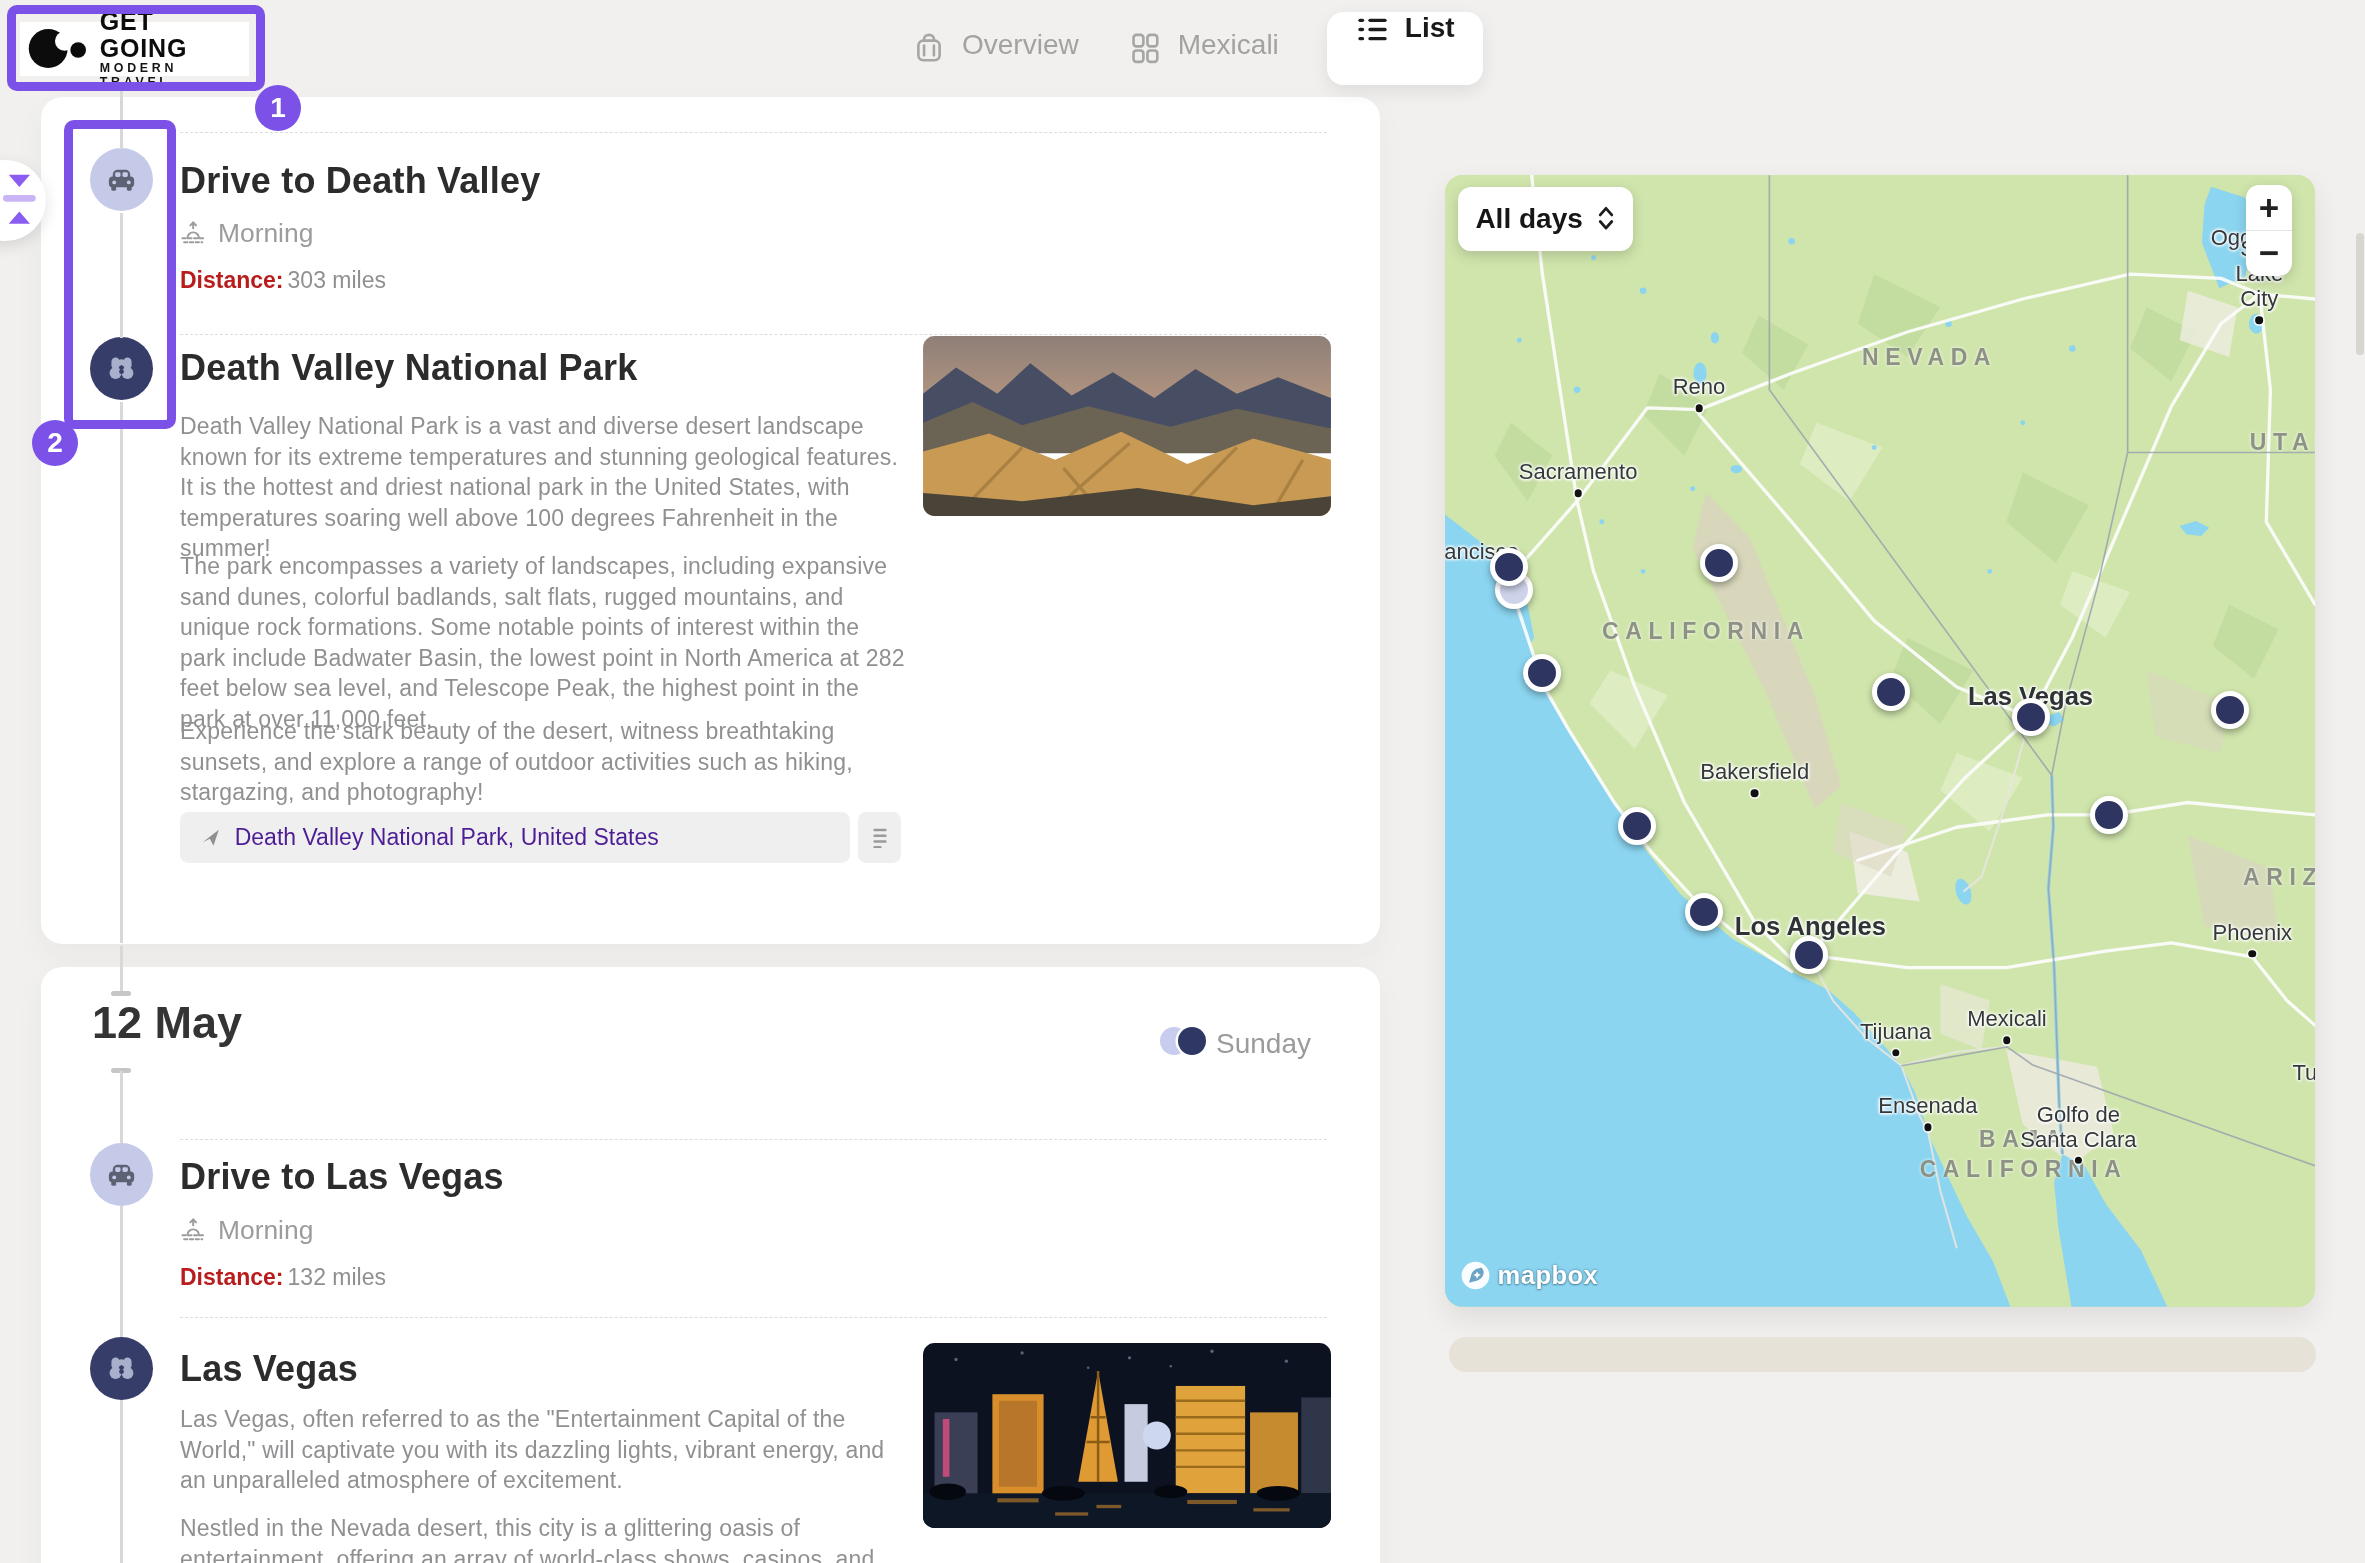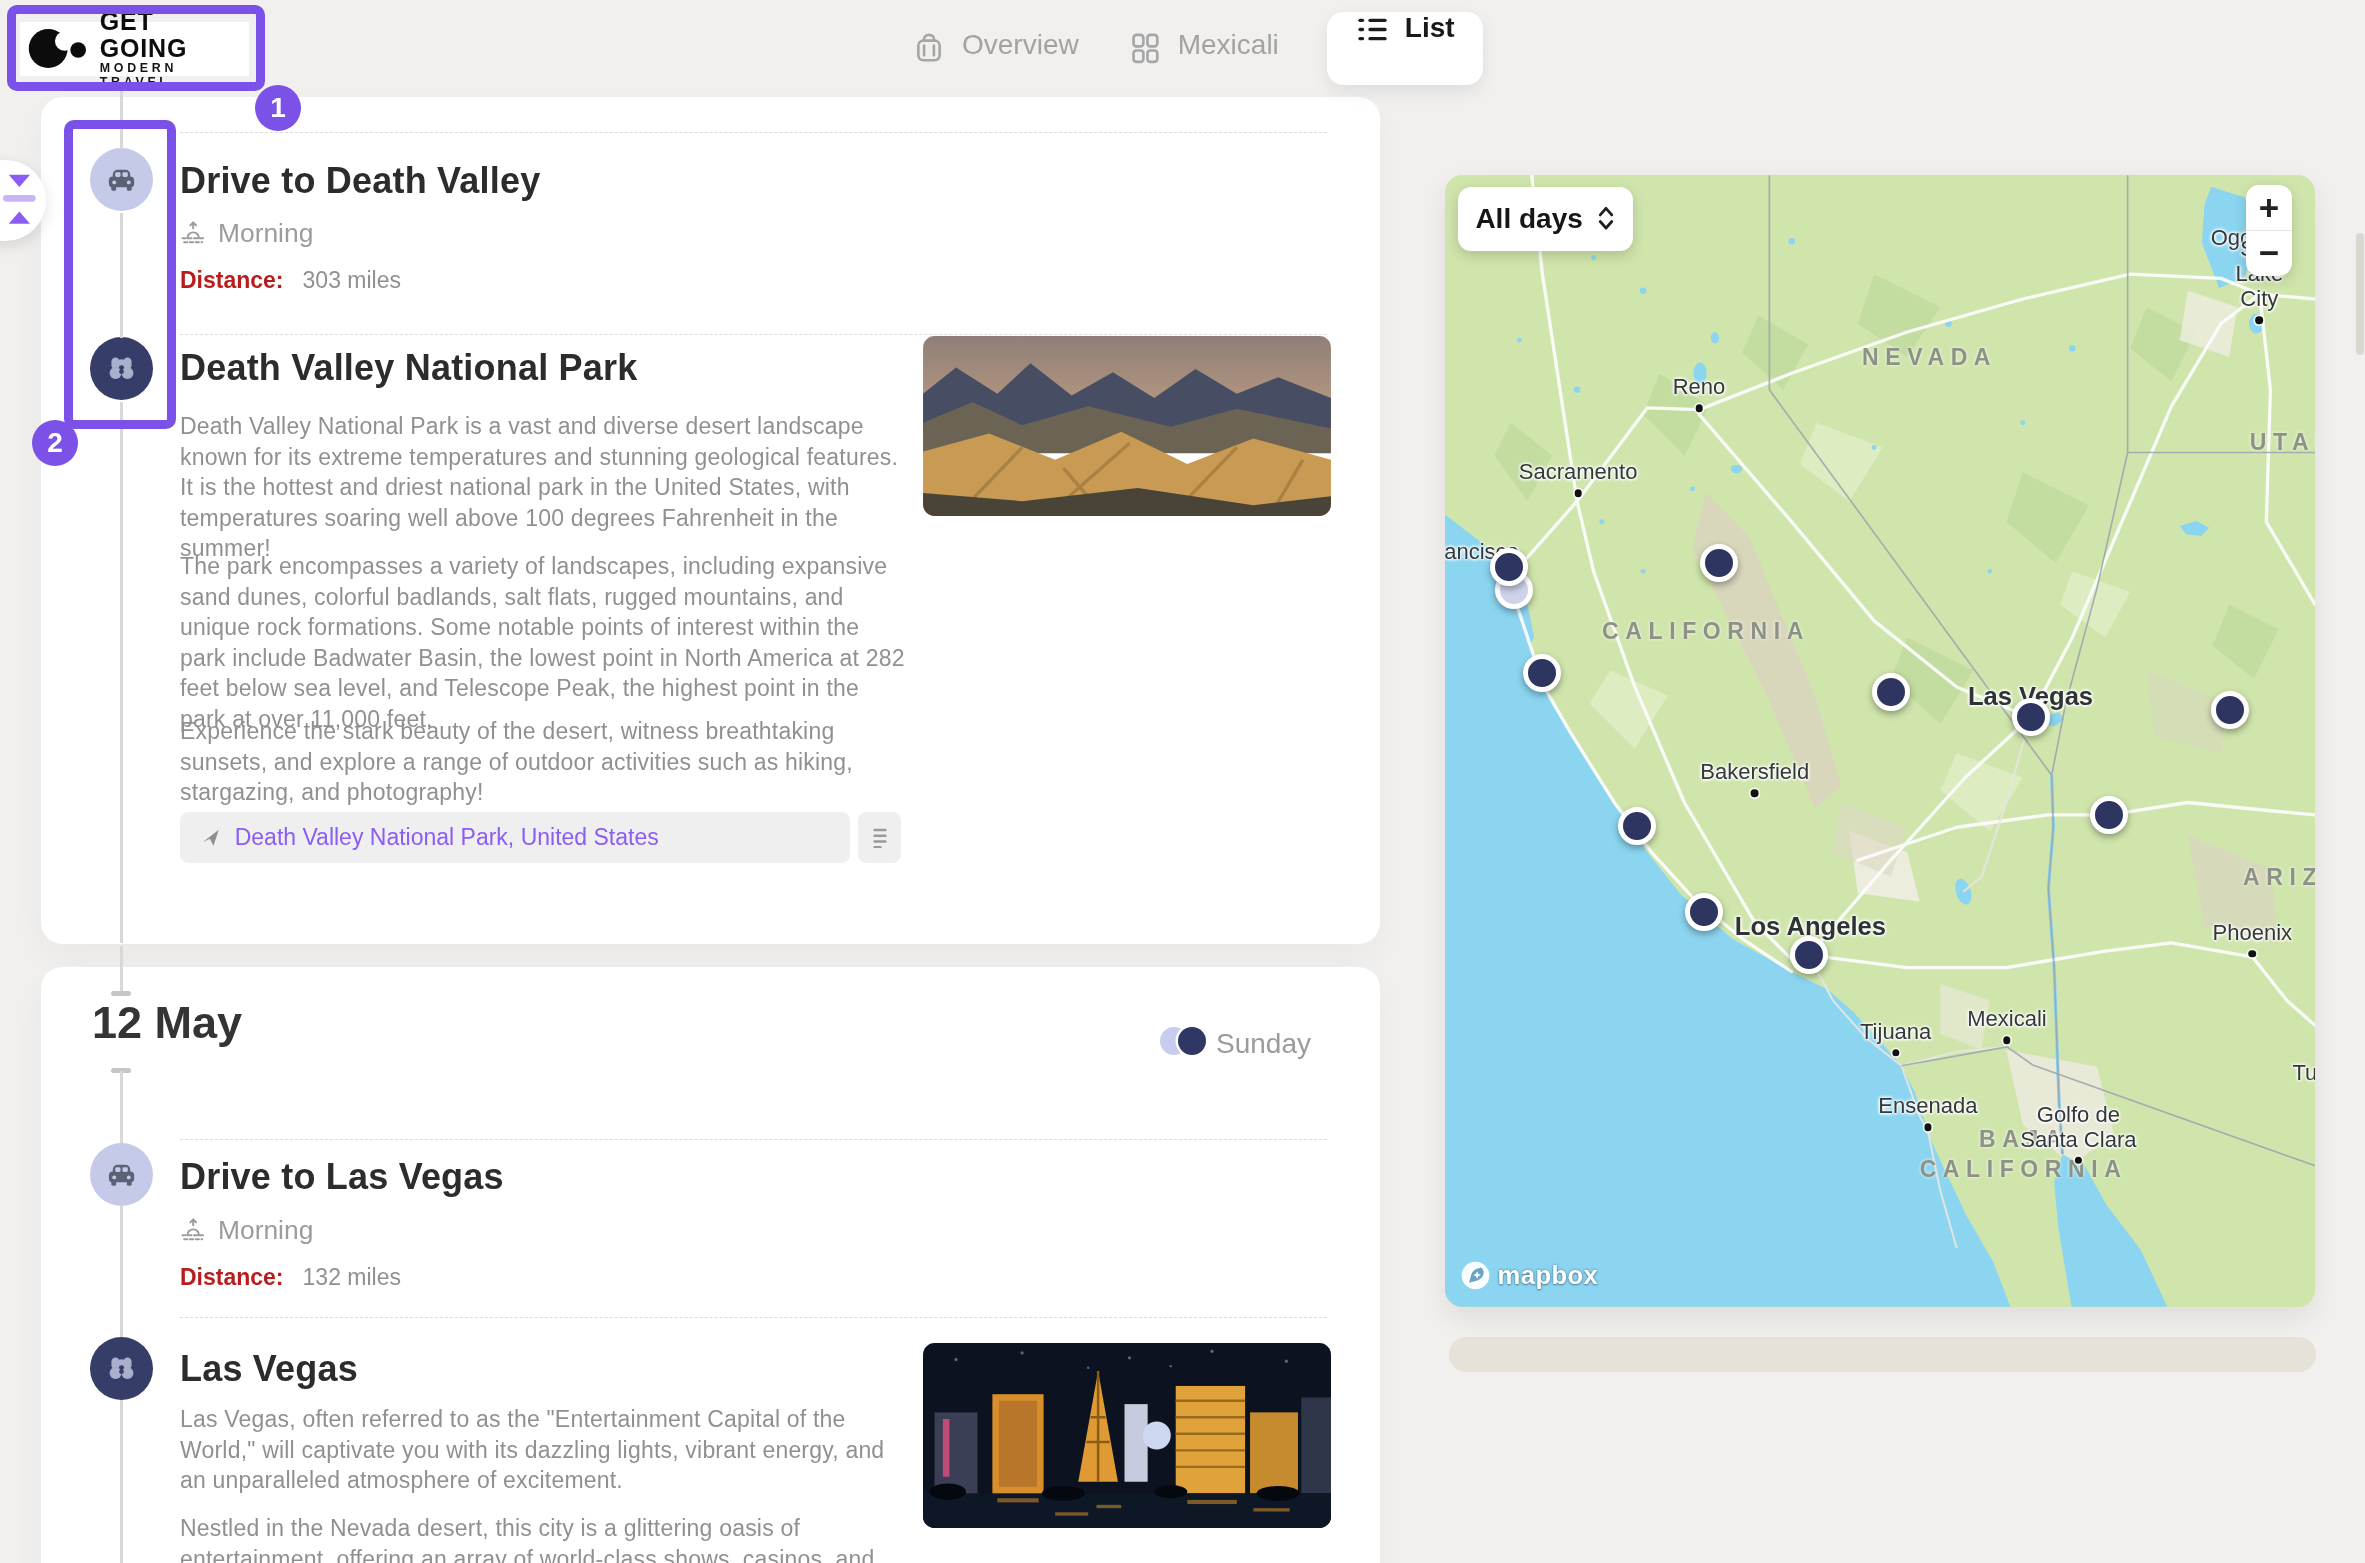--- a/index.html
+++ b/index.html
@@ -19,25 +19,25 @@
   #card1{top:97px;height:847px}
   #card2{top:967px;height:652px}
   .dashed{position:absolute;left:139px;right:53px;border-top:1.7px dashed #dcdcdc}
   .tl-circle{position:absolute;width:63px;height:63px;border-radius:50%;display:flex;align-items:center;justify-content:center}
   .tl-circle.lav{background:#c5cae9}
   .tl-circle.navy{background:#363d68}
   .entry-title{position:absolute;left:139px;font-size:36px;font-weight:700;color:#2c2c2c;letter-spacing:0.2px}
   .time-row{position:absolute;left:139px;display:flex;align-items:center;gap:11.6px;font-size:26.4px;color:#9c9c9c}
   .dist-row{position:absolute;left:139px;font-size:23px}
   .dist-row .lbl{font-weight:700;color:#b91c1c}
-  .dist-row .val{color:#8f9092;margin-left:19px}
+  .dist-row .val{color:#8f9092;margin-left:4px}
   .para{position:absolute;left:139px;width:730px;font-size:23px;line-height:30.5px;color:#8f9092;letter-spacing:0.2px}
   .photo{position:absolute;left:882px;width:408px;border-radius:11.6px;overflow:hidden}
   .loc-row{position:absolute;left:139px;top:715px;display:flex;gap:8.3px}
-  .loc-input{width:670px;height:51px;background:#f0efef;border-radius:8.3px;display:flex;align-items:center;gap:13.2px;padding:0 20px;font-size:23px;color:#8b5cf6}
+  .loc-input{width:670px;height:51px;background:#f0efef;border-radius:8.3px;display:flex;align-items:center;gap:13.2px;padding:0 20px;font-size:23px;color:#4c1d95}
   .notes-btn{width:43px;height:51px;background:#f0efef;border-radius:8.3px;display:flex;align-items:center;justify-content:center}
   .date-title{position:absolute;left:51px;top:30px;font-size:45px;font-weight:700;color:#343434}
   .day-toggle{position:absolute;left:1119px;top:60px;display:flex;align-items:center}
   .tg{width:28px;height:28px;border-radius:50%}
   .tg.light{background:#c8cdf0}
   .tg.dark{background:#2f3764;margin-left:-10px;box-shadow:0 0 0 2.5px #fff}
   .weekday{position:absolute;left:1175px;top:61px;font-size:28px;color:#9b9b9b}
 
   
   .tl-line{position:absolute;width:2.5px;background:#d8d8d8;left:120px;z-index:4}

